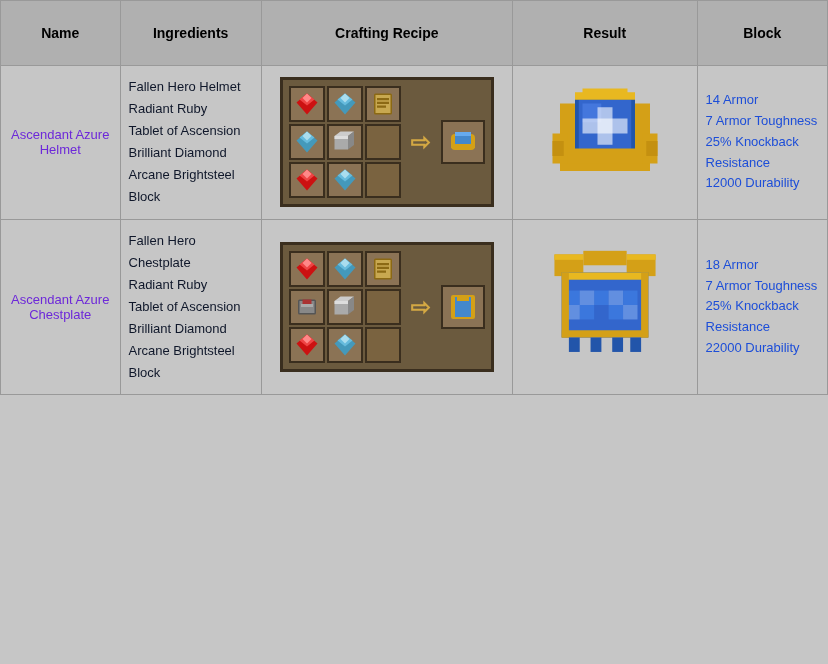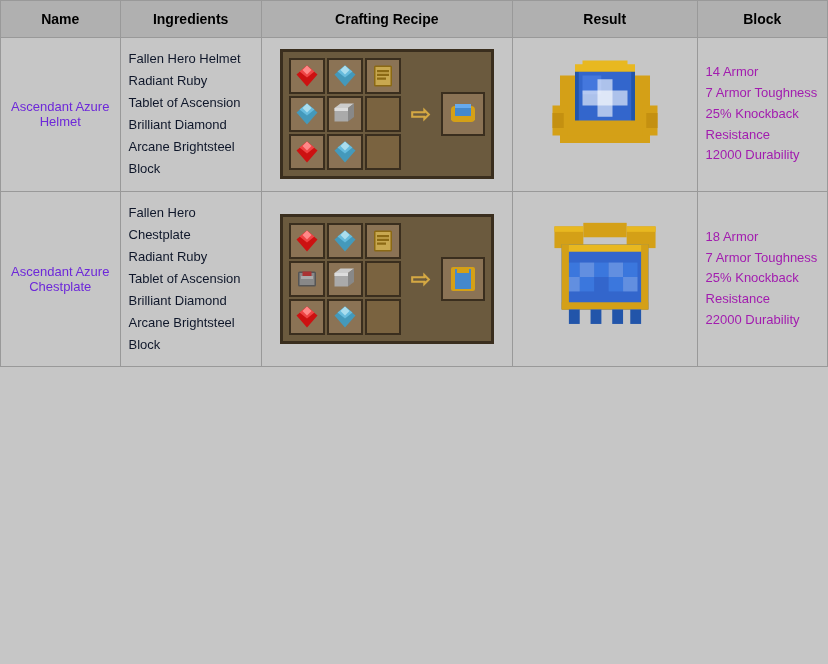--- a/index.html
+++ b/index.html
@@ -13,21 +13,21 @@
 
     table {
       width: 828px;
       border-collapse: collapse;
       background: #c6c6c6;
     }
 
     thead tr th {
       background: #b0b0b0;
       border: 1px solid #999;
-      padding: 10px 8px;
+      padding: 24px 8px;
       font-weight: bold;
       font-size: 14px;
       color: #000;
       text-align: center;
       margin-top: 23px;
     }
 
     tbody tr {
       border: 1px solid #999;
     }
@@ -58,21 +58,21 @@
     }
 
     .result-cell {
       width: 170px;
       text-align: center;
     }
 
     .stats-cell {
       width: 120px;
       font-size: 13px;
-      color: #a21caf;
+      color: #1d4ed8;
       line-height: 1.6;
     }
 
     
     .recipe-container {
       display: inline-flex;
       align-items: center;
       background: #6b5a3e;
       border: 3px solid #3a2e1e;
       padding: 6px;

